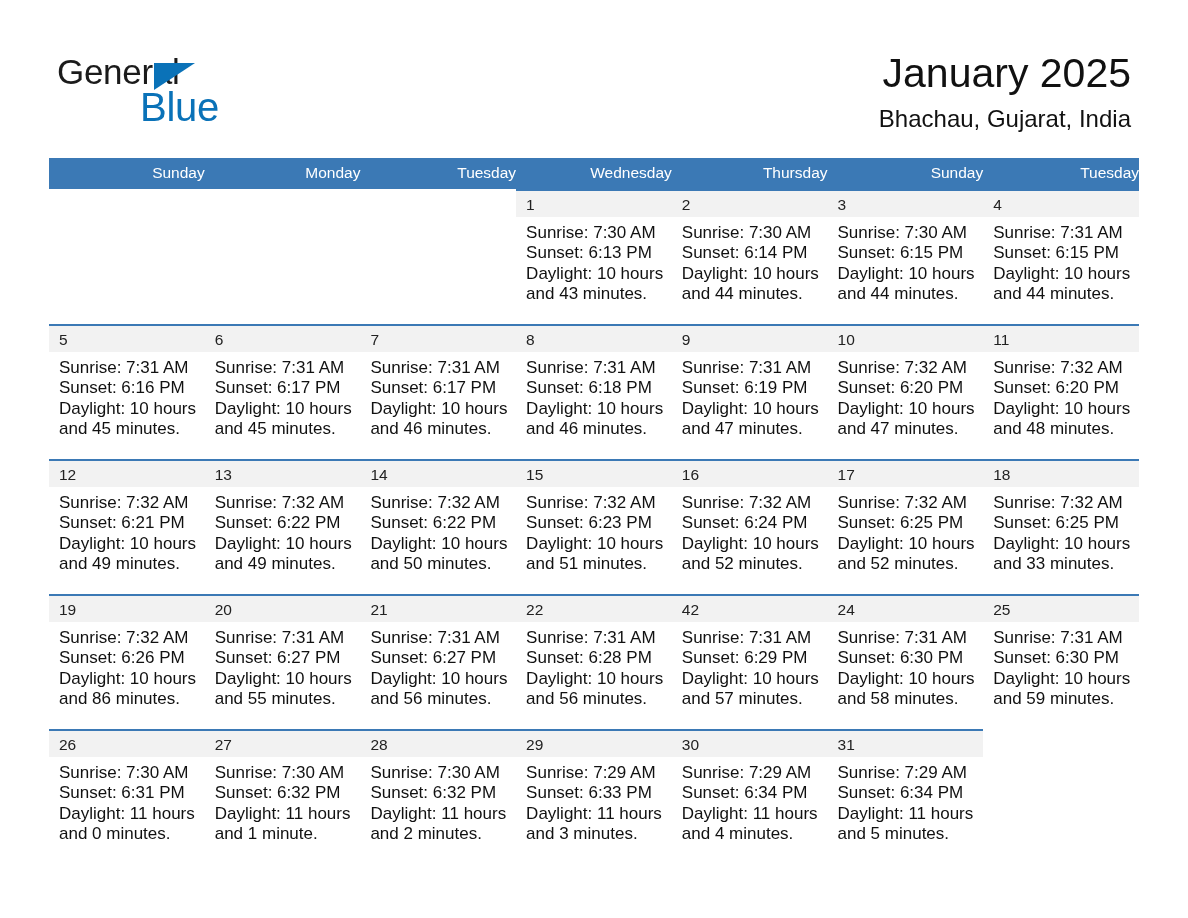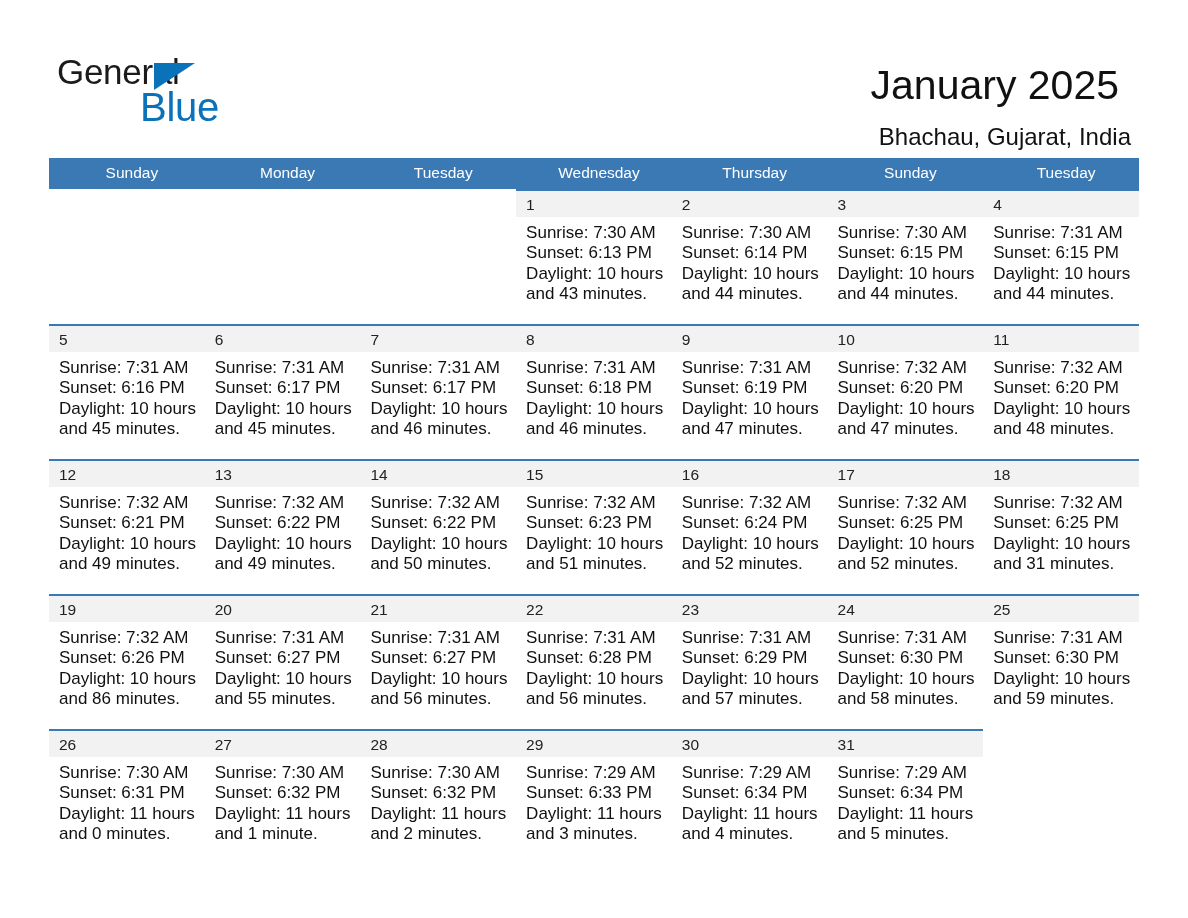--- a/index.html
+++ b/index.html
@@ -71,21 +71,21 @@
     position: absolute;
     right: 57px;
     top: 48px;
     text-align: right;
   }
   .cal-title {
     font-size: 41px;
     line-height: 50px;
     color: #111111;
     font-weight: normal;
-    margin: 12px;
+    margin: 0;
     white-space: nowrap;
   }
   .cal-subtitle {
     font-size: 24px;
     line-height: 30px;
     color: #111111;
     margin: 6px 0 0 0;
     white-space: nowrap;
   }
 
@@ -96,21 +96,21 @@
     top: 158px;
     width: 1090px;
     border-collapse: collapse;
     table-layout: fixed;
   }
   .calendar th {
     background: #3b79b5;
     color: #ffffff;
     font-size: 15.5px;
     font-weight: normal;
-    text-align: center;
+    text-align: right;
     padding: 6px 0 7px 10px;
     height: 18px;
     border: none;
   }
   .calendar col { width: 155.7px; }
 
   .calendar td {
     vertical-align: top;
     padding: 0;
     border: none;
@@ -391,21 +391,21 @@
               </div>
             </div>
           </td>
           <td>
             <div class="cell">
               <div class="daynum-band">18</div>
               <div class="details">
                 <div>Sunrise: 7:32 AM</div>
                 <div>Sunset: 6:25 PM</div>
                 <div>Daylight: 10 hours</div>
-                <div>and 31 minutes.</div>
+                <div>and 33 minutes.</div>
               </div>
             </div>
           </td>
         </tr>
         <tr>
           <td>
             <div class="cell">
               <div class="daynum-band">19</div>
               <div class="details">
                 <div>Sunrise: 7:32 AM</div>
@@ -443,21 +443,21 @@
               <div class="details">
                 <div>Sunrise: 7:31 AM</div>
                 <div>Sunset: 6:28 PM</div>
                 <div>Daylight: 10 hours</div>
                 <div>and 56 minutes.</div>
               </div>
             </div>
           </td>
           <td>
             <div class="cell">
-              <div class="daynum-band">23</div>
+              <div class="daynum-band">42</div>
               <div class="details">
                 <div>Sunrise: 7:31 AM</div>
                 <div>Sunset: 6:29 PM</div>
                 <div>Daylight: 10 hours</div>
                 <div>and 57 minutes.</div>
               </div>
             </div>
           </td>
           <td>
             <div class="cell">

